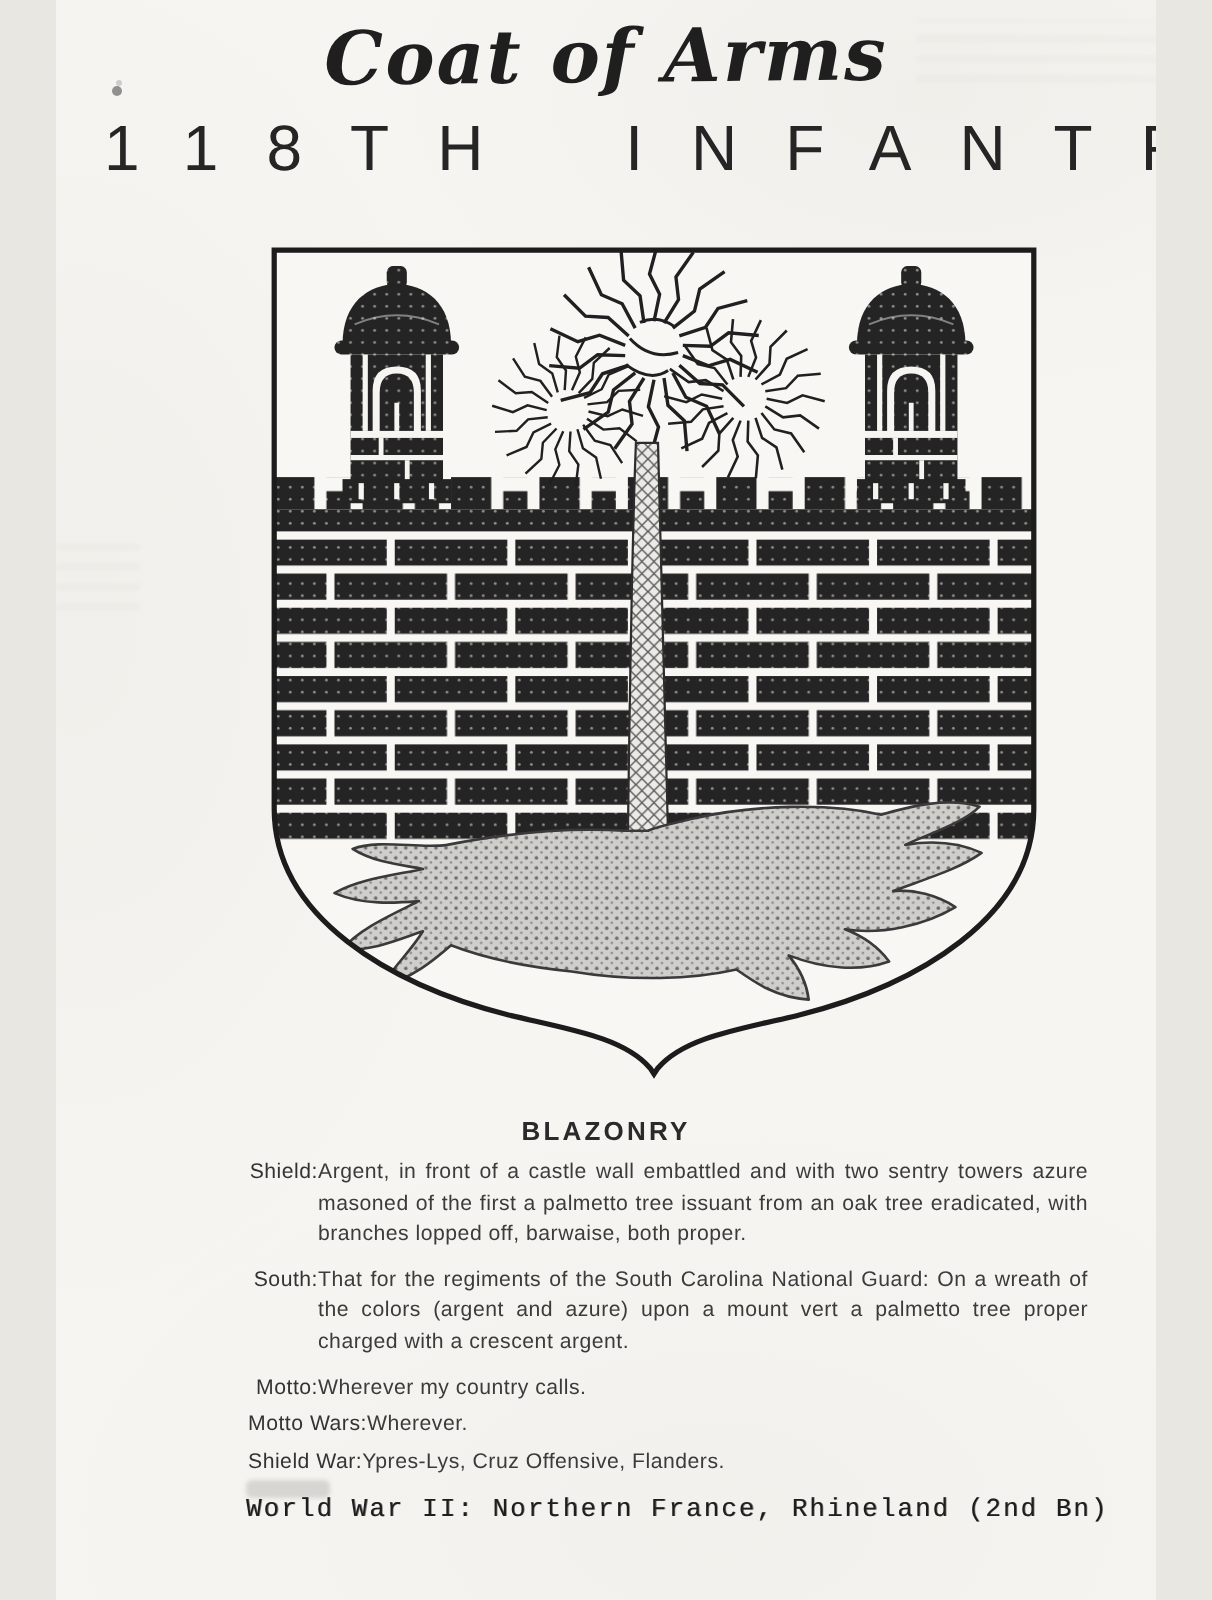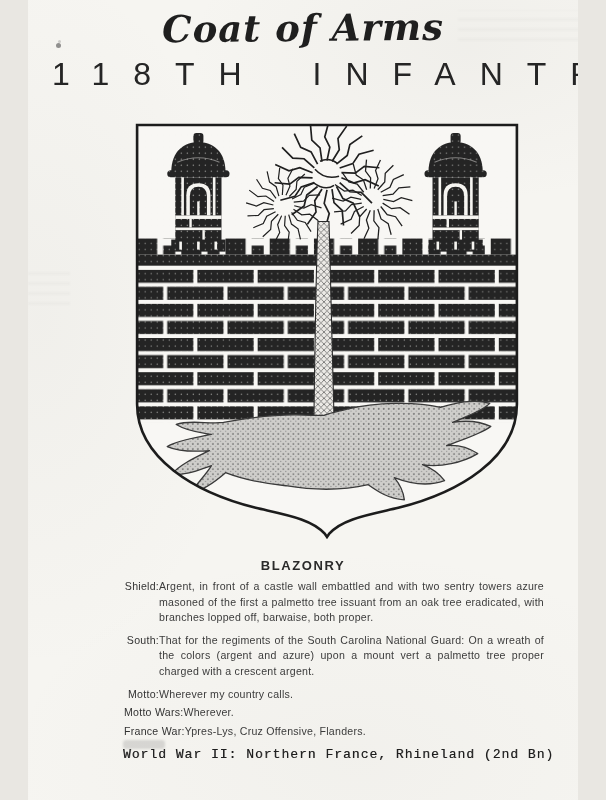--- a/index.html
+++ b/index.html
@@ -194,19 +194,19 @@
     </svg>
   </div>
 
   <div class="blazonry-heading">BLAZONRY</div>
 
   <div class="entries">
     <p class="multi"><span class="lbl">Shield:</span><span>Argent, in front of a castle wall embattled and with two sentry towers azure masoned of the first a palmetto tree issuant from an oak tree eradicated, with branches lopped off, barwaise, both proper.</span></p>
     <p class="multi"><span class="lbl">South:</span><span>That for the regiments of the South Carolina National Guard: On a wreath of the colors (argent and azure) upon a mount vert a palmetto tree proper charged with a crescent argent.</span></p>
     <p class="single"><span class="lbl">Motto:</span><span>Wherever my country calls.</span></p>
     <p class="single"><span class="lbl">Motto Wars:</span><span>Wherever.</span></p>
-    <p class="single"><span class="lbl">France War:</span><span>Ypres-Lys, Cruz Offensive, Flanders.</span></p>
+    <p class="single"><span class="lbl">Shield War:</span><span>Ypres-Lys, Cruz Offensive, Flanders.</span></p>
   </div>
 
   <div class="smudge s4"></div>
   <div class="typed-line">World War II: Northern France, Rhineland (2nd Bn)</div>
 
 </div>
 
 </body></html>

